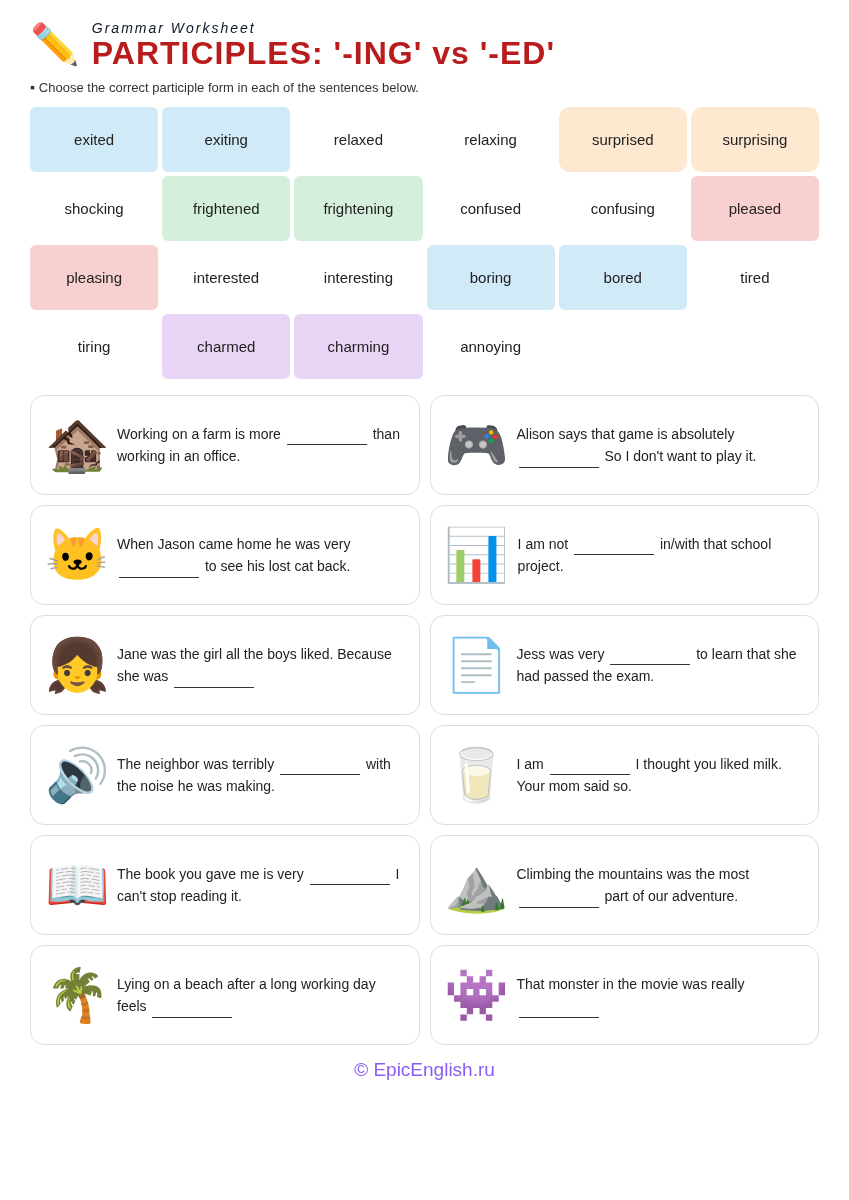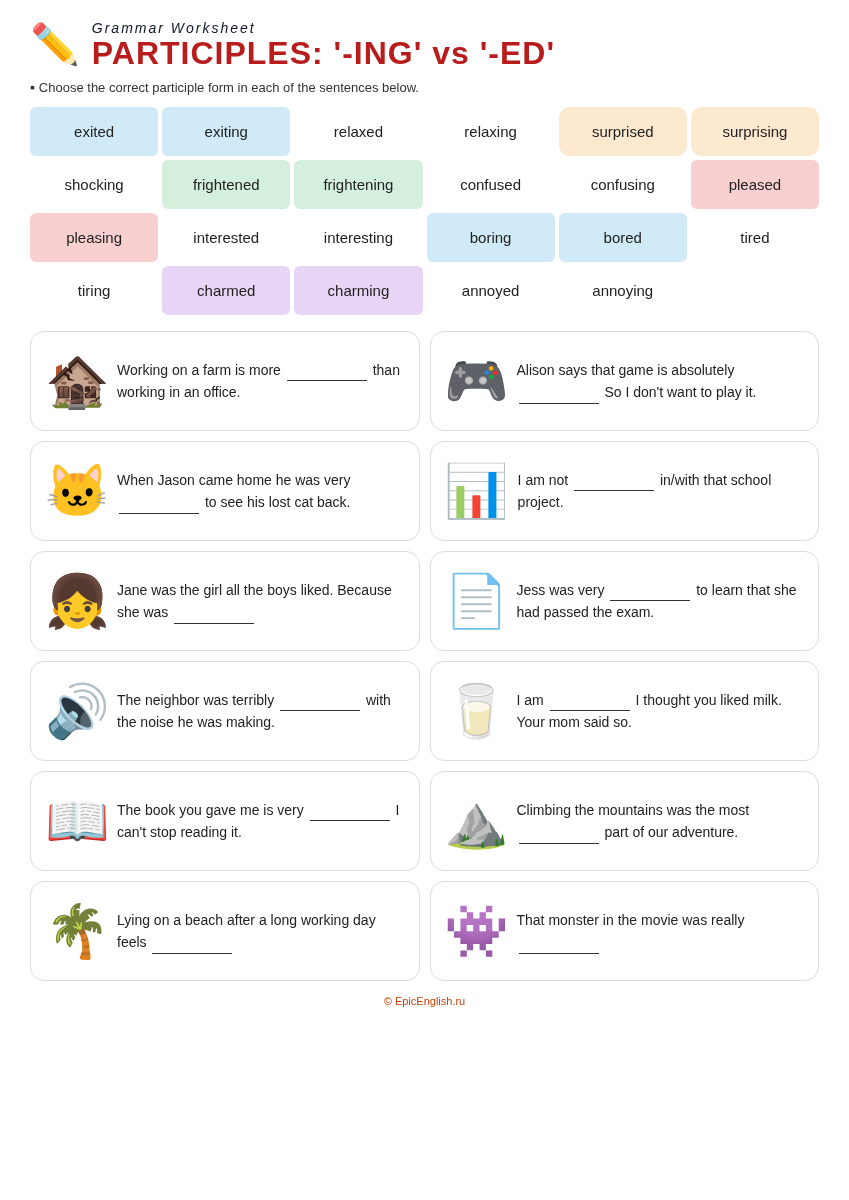--- a/index.html
+++ b/index.html
@@ -49,21 +49,21 @@
 
     
     .word-grid {
       display: grid;
       grid-template-columns: repeat(6, 1fr);
       gap: 4px;
       margin-bottom: 16px;
     }
     .word-cell {
       text-align: center;
-      padding: 16px 4px;
+      padding: 24px 4px;
       font-size: 15px;
       font-weight: 500;
       border-radius: 6px;
     }
     .bg-blue    { background: #d0eaf7; }
     .bg-green   { background: #d4f0dc; }
     .bg-orange  { background: #fde8d0; border-radius: 11px; }
     .bg-pink    { background: #f9d0d0; }
     .bg-purple  { background: #e8d4f5; }
     .bg-none    { background: transparent; }
@@ -98,22 +98,22 @@
     .blank {
       display: inline-block;
       border-bottom: 1.5px solid #333;
       min-width: 80px;
       height: 2px;
       margin: 0 2px;
       vertical-align: bottom;
     }
     .footer {
       text-align: center;
-      font-size: 11px;
-      color: #c2410c;
+      font-size: 19px;
+      color: #8b5cf6;
       margin-top: 14px;
     }
   </style>
 </head>
 <body>
 
 <div class="header">
   <div class="pencil-icon">✏️</div>
   <div class="header-text">
     <div class="grammar-label">Grammar  Worksheet</div>
@@ -138,21 +138,20 @@
     <div class="word-cell bg-pink">pleased</div>
     <div class="word-cell bg-pink">pleasing</div>
     <div class="word-cell bg-none">interested</div>
     <div class="word-cell bg-none">interesting</div>
     <div class="word-cell bg-blue">boring</div>
     <div class="word-cell bg-blue">bored</div>
     <div class="word-cell bg-none">tired</div>
     <div class="word-cell bg-none">tiring</div>
     <div class="word-cell bg-purple">charmed</div>
     <div class="word-cell bg-purple">charming</div>
-    <div class="word-cell bg-none">annoyed</div>
     <div class="word-cell bg-none">annoying</div>
   </div>
 
 <div class="exercise-grid" id="exercise-grid-container">
     <div class="exercise-card">
       <div class="card-icon">🏚️</div>
       <div class="card-text">Working on a farm is more <span class="blank">&nbsp;&nbsp;&nbsp;&nbsp;&nbsp;&nbsp;&nbsp;&nbsp;&nbsp;&nbsp;&nbsp;&nbsp;&nbsp;</span> than working in an office.</div>
     </div>
     <div class="exercise-card">
       <div class="card-icon">🎮</div>

